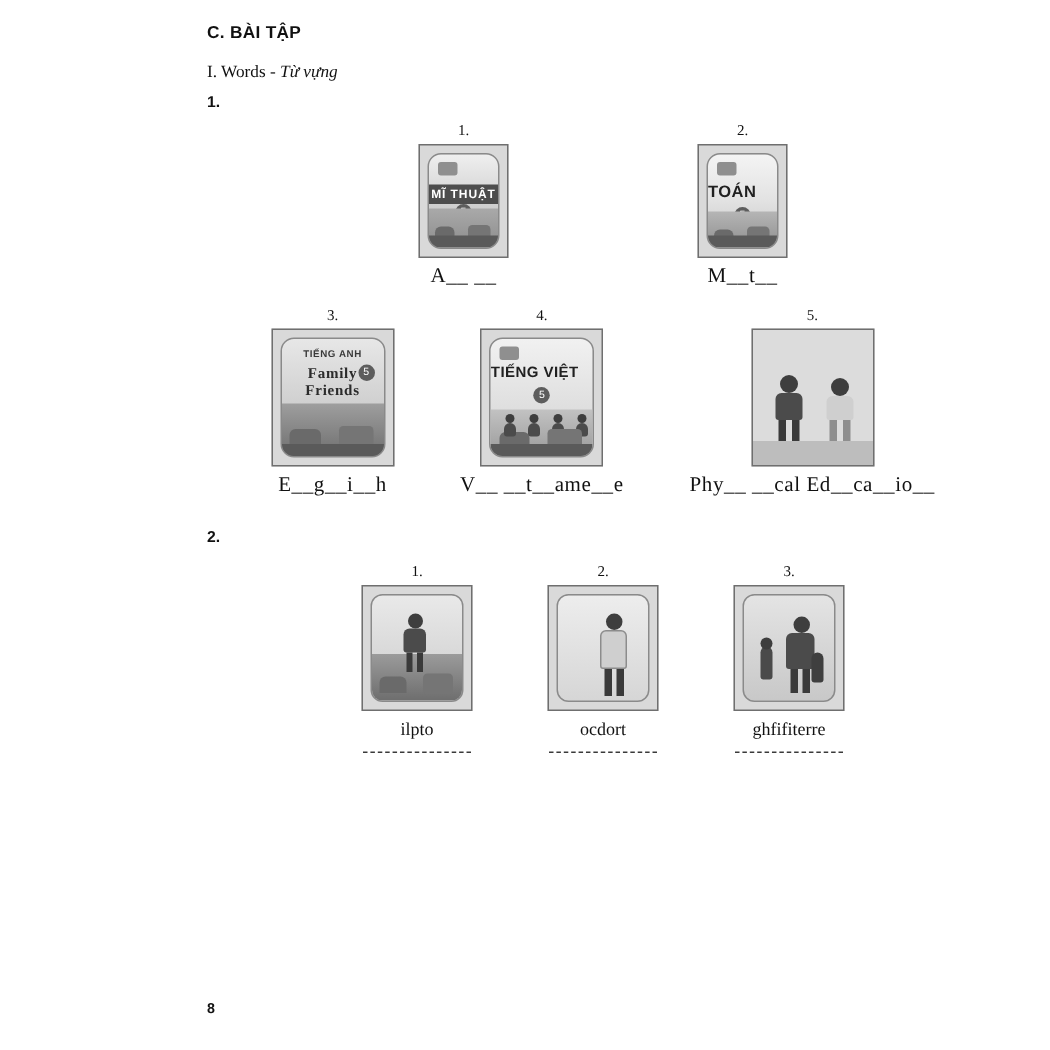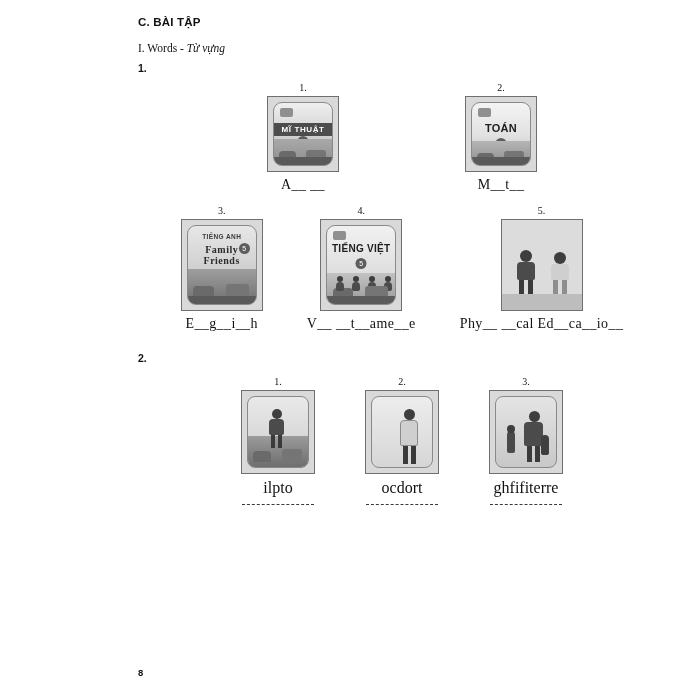--- a/index.html
+++ b/index.html
@@ -73,36 +73,36 @@
   .cell {
     display: flex;
     flex-direction: column;
     align-items: center;
   }
   .cap-num {
     font-size: 10px;
     margin-bottom: 3px;
   }
   .thumb {
-    width: 72px;
+    width: 60px;
     height: 76px;
     border: 1px solid #6f6f6f;
     background: #d9d9d9;
     position: relative;
     overflow: hidden;
   }
   .thumb.tall { width: 82px; height: 92px; }
   .thumb.j { width: 74px; height: 84px; }
   .answer {
     font-size: 14px;
     letter-spacing: .4px;
     margin-top: 5px;
     white-space: nowrap;
   }
-  .word { font-size: 16px; margin-top: 5px; }
+  .word { font-size: 12px; margin-top: 5px; }
   .blank-line {
     margin-top: 7px;
     width: 72px;
     border-top: 1px dashed #3a3a3a;
     height: 0;
   }
 
   
   .cover {
     position: absolute;
@@ -150,21 +150,21 @@
     text-align: center;
     font-family: "Liberation Sans", sans-serif;
     font-weight: bold;
     font-size: 6.5px;
     letter-spacing: .4px;
     color: #3a3a3a;
   }
   .cover .title-big {
     position: absolute;
     left: 0; right: 0; top: 19px;
-    text-align: center;
+    text-align: left;
     font-family: "Liberation Sans", sans-serif;
     font-weight: bold;
     font-size: 11px;
     letter-spacing: .3px;
     color: #202020;
   }
   .cover .grade {
     position: absolute;
     right: 7px; top: 33px;
     width: 11px; height: 11px;

